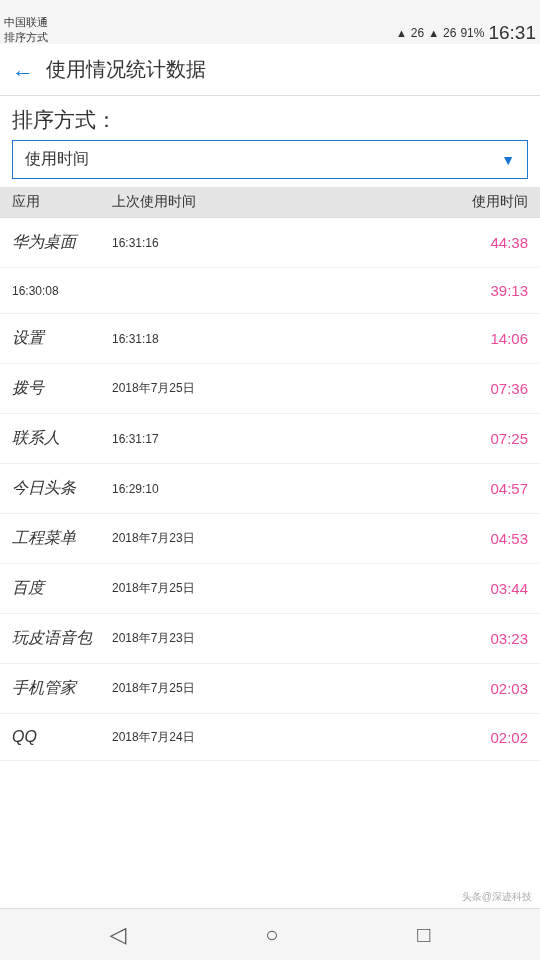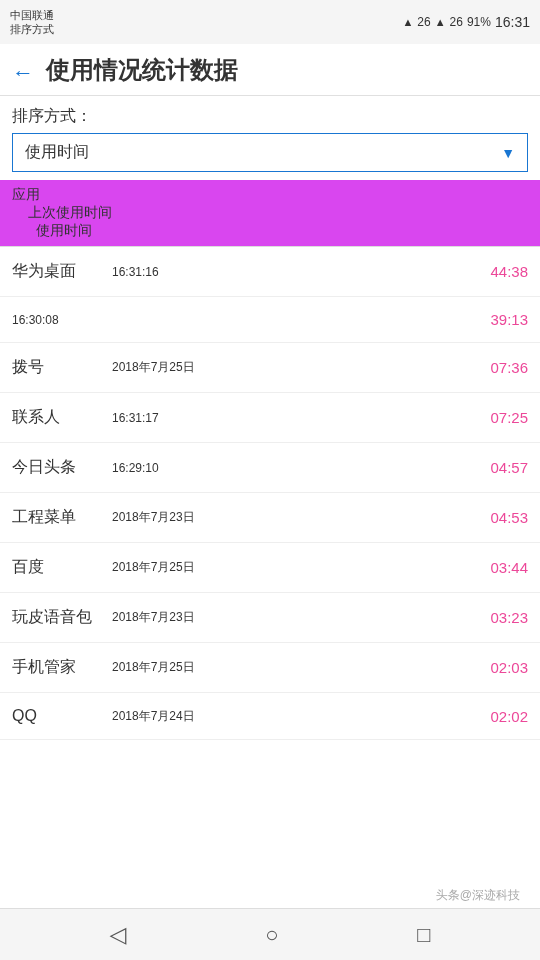--- a/index.html
+++ b/index.html
@@ -11,74 +11,74 @@
       overflow: hidden;
       position: relative;
     }
 
     
     .status-bar {
       width: 100%;
       height: 44px;
       background: #f5f5f5;
       display: flex;
-      align-items: center;
+      align-items: flex-end;
       justify-content: space-between;
-      padding: 0 10px;
+      padding: 0 4px;
       font-size: 11px;
       color: #333;
     }
     .status-left {
       display: flex;
       flex-direction: column;
       font-size: 11px;
       line-height: 1.3;
     }
     .status-right {
       display: flex;
       align-items: center;
       gap: 4px;
       font-size: 12px;
     }
     .signal-icon {
       font-size: 11px;
     }
     .time-text {
-      font-size: 14px;
+      font-size: 19px;
       font-weight: 500;
     }
 
     
     .header {
       width: 100%;
       height: 52px;
       background: #fff;
       display: flex;
       align-items: center;
       padding: 0 12px;
       border-bottom: 1px solid #e0e0e0;
     }
     .back-arrow {
       color: #1976d2;
       font-size: 22px;
       margin-right: 12px;
       cursor: pointer;
     }
     .header-title {
-      font-size: 24px;
-      color: #333;
-      font-weight: 700;
+      font-size: 20px;
+      color: #333;
+      font-weight: 400;
     }
 
     
     .sort-section {
       padding: 10px 12px 0 12px;
     }
     .sort-label {
-      font-size: 16px;
+      font-size: 21px;
       color: #333;
       margin-bottom: 6px;
     }
     .sort-dropdown {
       width: 100%;
       border: 1px solid #1976d2;
       padding: 8px 12px;
       font-size: 16px;
       color: #333;
       display: flex;
@@ -91,53 +91,52 @@
     .dropdown-arrow {
       color: #1976d2;
       font-size: 14px;
     }
 
     
     .table-header {
       display: flex;
       padding: 6px 12px;
       border-bottom: 1px solid #ddd;
-      background: #d946ef;
-      flex-direction: column;
+      background: #e5e5e5;
     }
     .col-app {
       width: 100px;
       font-size: 14px;
       color: #333;
     }
     .col-last {
       flex: 1;
       font-size: 14px;
       color: #333;
-      margin-left: 16px;
     }
     .col-duration {
       width: 80px;
       font-size: 14px;
       color: #333;
       text-align: right;
     }
 
     
     .table-row {
       display: flex;
       align-items: center;
       padding: 14px 12px;
       border-bottom: 1px solid #eee;
       background: #fff;
     }
     .row-app {
       width: 100px;
       font-size: 16px;
       color: #333;
+      font-style: italic;
     }
     .row-last {
       flex: 1;
       font-size: 12px;
       color: #333;
     }
     .row-duration {
       width: 80px;
       font-size: 15px;
       color: #ec4899;
@@ -161,22 +160,22 @@
       font-size: 22px;
       color: #555;
       cursor: pointer;
       display: flex;
       align-items: center;
       justify-content: center;
     }
     .watermark {
       position: absolute;
       bottom: 56px;
-      right: 20px;
-      font-size: 12px;
+      right: 8px;
+      font-size: 10px;
       color: #aaa;
     }
 
     
     .table-content {
       overflow-y: auto;
       height: calc(960px - 44px - 52px - 90px - 52px);
     }
   </style>
 </head>
@@ -220,20 +219,25 @@
 <div class="table-row">
       <span class="row-app">华为桌面</span>
       <span class="row-last">16:31:16</span>
       <span class="row-duration">44:38</span>
     </div>
     <div class="table-row">
       <span class="row-last">16:30:08</span>
       <span class="row-duration">39:13</span>
     </div>
     <div class="table-row">
+      <span class="row-app">设置</span>
+      <span class="row-last">16:31:18</span>
+      <span class="row-duration">14:06</span>
+    </div>
+    <div class="table-row">
       <span class="row-app">拨号</span>
       <span class="row-last">2018年7月25日</span>
       <span class="row-duration">07:36</span>
     </div>
     <div class="table-row">
       <span class="row-app">联系人</span>
       <span class="row-last">16:31:17</span>
       <span class="row-duration">07:25</span>
     </div>
     <div class="table-row">

